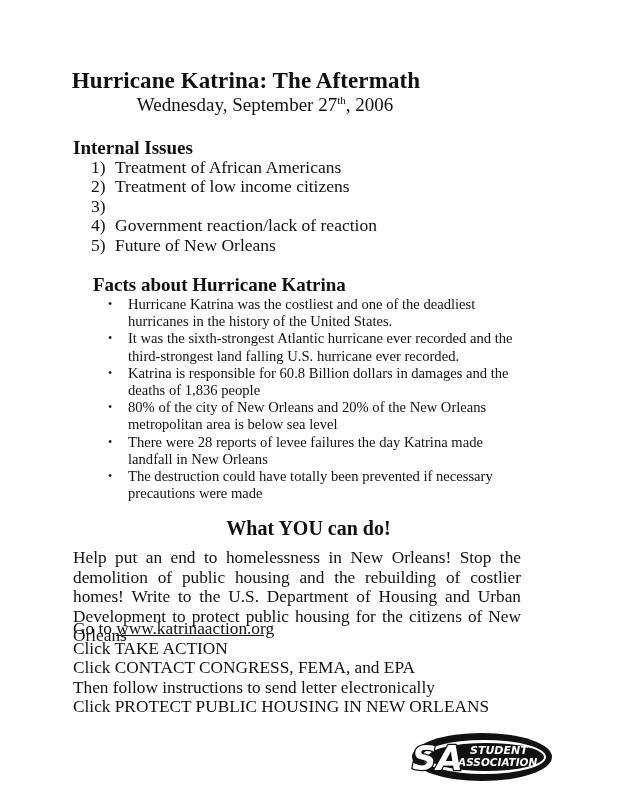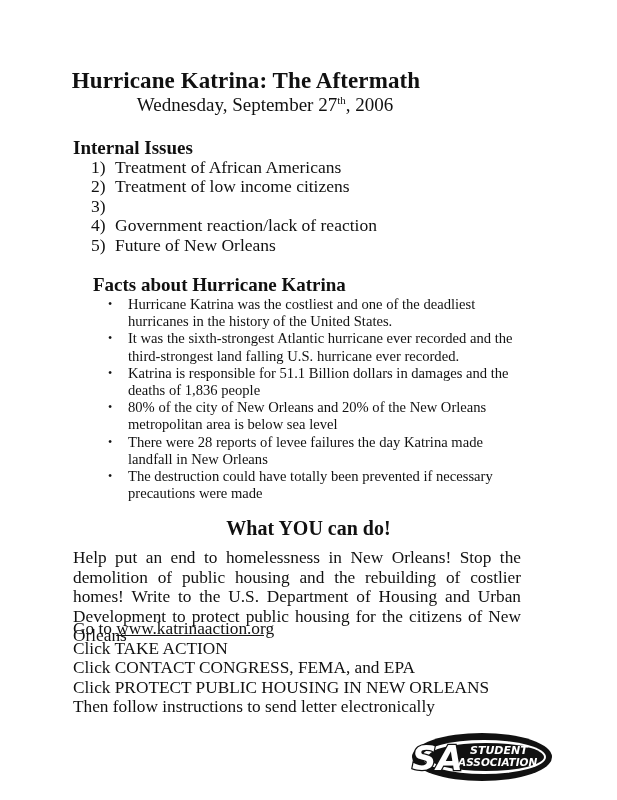--- a/index.html
+++ b/index.html
@@ -88,21 +88,21 @@
   <li>
       <span class="bullet">•</span>
       <span class="text">Hurricane Katrina was the costliest and one of the deadliest hurricanes in the history of the United States.</span>
     </li>
   <li>
       <span class="bullet">•</span>
       <span class="text">It was the sixth-strongest Atlantic hurricane ever recorded and the third-strongest land falling U.S. hurricane ever recorded.</span>
     </li>
   <li>
       <span class="bullet">•</span>
-      <span class="text">Katrina is responsible for 51.1 Billion dollars in damages and the deaths of 1,836 people</span>
+      <span class="text">Katrina is responsible for 60.8 Billion dollars in damages and the deaths of 1,836 people</span>
     </li>
   <li>
       <span class="bullet">•</span>
       <span class="text">80% of the city of New Orleans and 20% of the New Orleans metropolitan area is below sea level</span>
     </li>
   <li>
       <span class="bullet">•</span>
       <span class="text">There were 28 reports of levee failures the day Katrina made landfall in New Orleans</span>
     </li>
   <li>
@@ -110,22 +110,22 @@
       <span class="text">The destruction could have totally been prevented if necessary precautions were made</span>
     </li>
 </ul>
 
 <div class="h-action"><span>What YOU can do!</span></div>
 <div class="action-para">Help put an end to homelessness in New Orleans! Stop the demolition of public housing and the rebuilding of costlier homes! Write to the U.S. Department of Housing and Urban Development to protect public housing for the citizens of New Orleans</div>
 <ul class="steps">
   <li><span>Go to </span><a>www.katrinaaction.org</a></li>
   <li>Click TAKE ACTION</li>
   <li>Click CONTACT CONGRESS, FEMA, and EPA</li>
+  <li>Then follow instructions to send letter electronically</li>
   <li>Click PROTECT PUBLIC HOUSING IN NEW ORLEANS</li>
-  <li>Then follow instructions to send letter electronically</li>
 </ul>
 
 <svg class="logo" viewBox="0 0 150 60">
   <ellipse cx="78" cy="31" rx="70" ry="24" fill="#111"></ellipse>
   <ellipse cx="80" cy="31" rx="62" ry="17" fill="#fff"></ellipse>
   <ellipse cx="82" cy="31" rx="58" ry="14" fill="#111"></ellipse>
   <text x="8" y="44" font-family="'DejaVu Sans', sans-serif" font-weight="bold" font-style="italic" font-size="34" fill="#fff" stroke="#111" stroke-width="2.5" paint-order="stroke">SA</text>
   <text x="66" y="28" font-family="'DejaVu Sans', sans-serif" font-weight="bold" font-style="italic" font-size="11" fill="#fff">STUDENT</text>
   <text x="54" y="40" font-family="'DejaVu Sans', sans-serif" font-weight="bold" font-style="italic" font-size="10.5" fill="#fff">ASSOCIATION</text>
 </svg>

